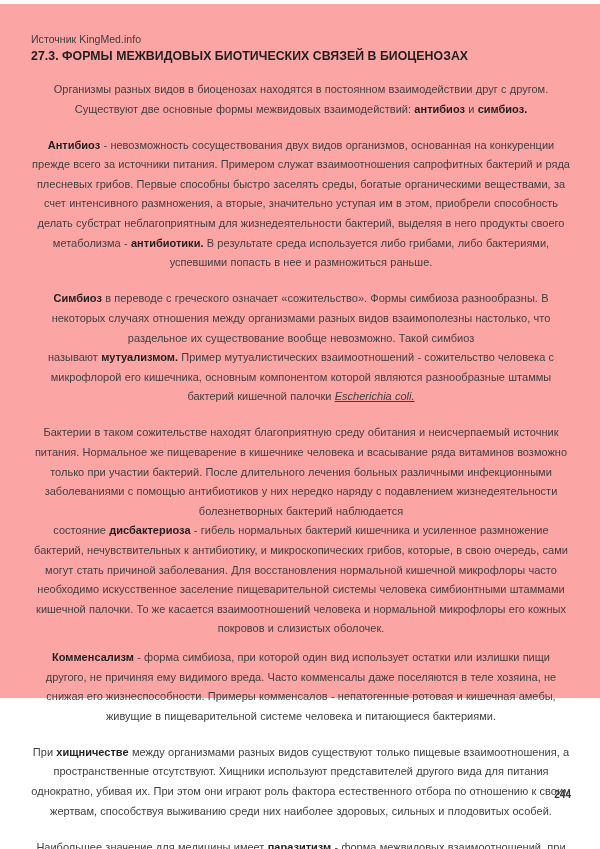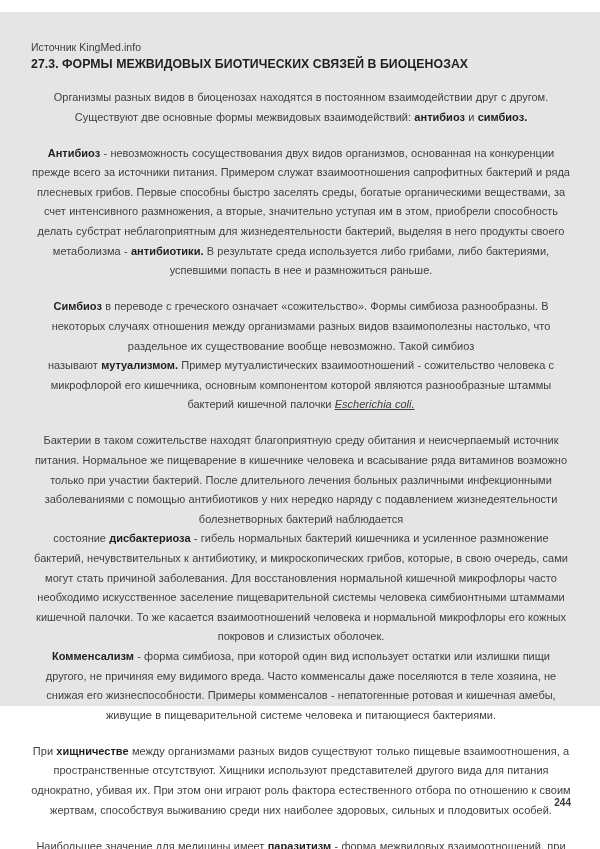--- a/index.html
+++ b/index.html
@@ -11,24 +11,24 @@
     width: 600px;
     height: 849px;
     font-family: "Liberation Sans", sans-serif;
     color: #3b3b3b;
     position: relative;
     overflow: hidden;
   }
   .page {
     position: absolute;
     left: 0;
-    top: 12px;
+    top: 4px;
     width: 600px;
     height: 694px;
-    background: #e5e5e5;
+    background: #fca5a5;
   }
   .content {
     position: absolute;
     left: 31px;
     top: 28px;
     width: 540px;
   }
   .source-line {
     font-size: 10.5px;
     line-height: 14px;
@@ -47,21 +47,21 @@
   p.para {
     font-size: 11px;
     line-height: 19.6px;
     color: #3f3f3f;
     margin: 0 0 16.5px 0;
     text-align: center;
     letter-spacing: 0.01px;
     word-spacing: 0.2px;
   }
   p.para.tight {
-    margin-bottom: 0;
+    margin-bottom: 9px;
   }
   p.para b, p.para strong {
     font-weight: bold;
     color: #1f1f1f;
   }
   p.para i, p.para em {
     font-style: italic;
     text-decoration: underline;
   }
   .page-number {

